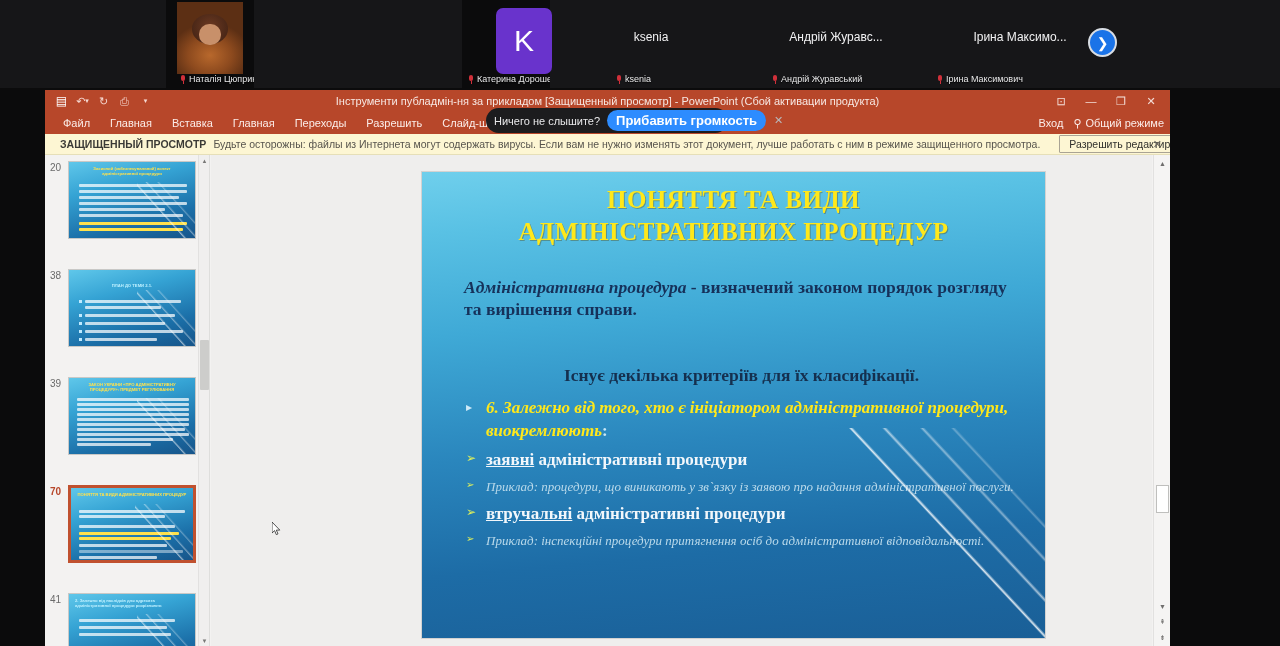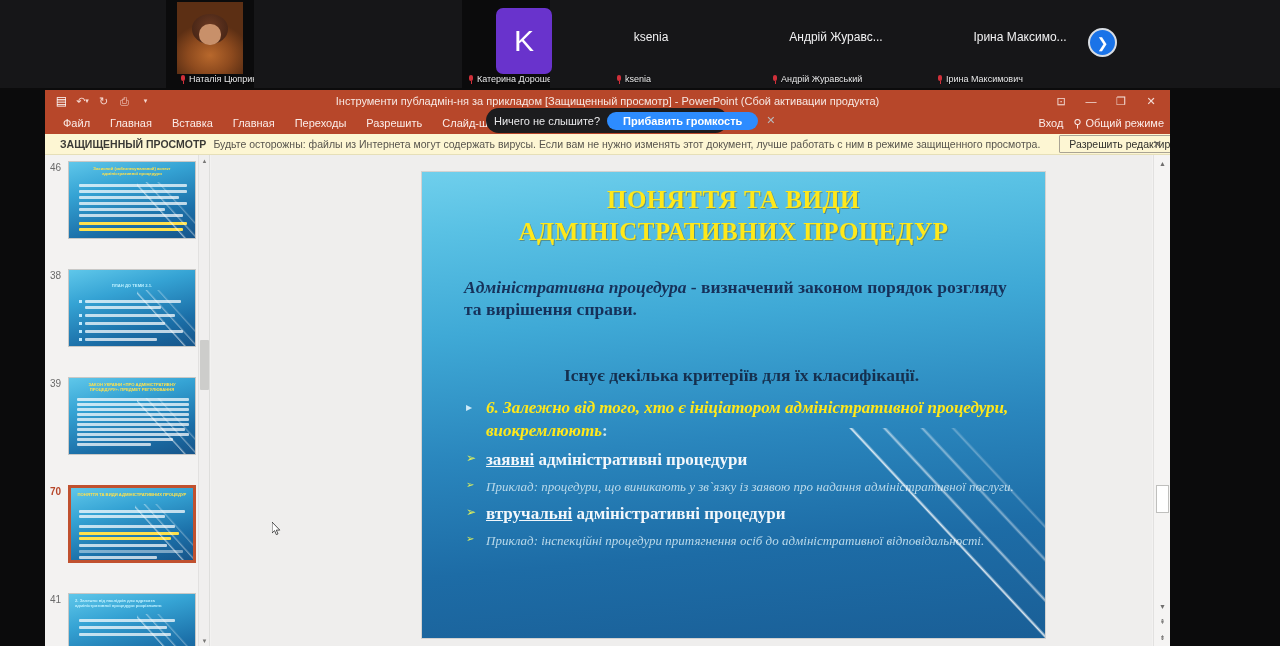--- a/index.html
+++ b/index.html
@@ -165,22 +165,22 @@
 
   
   .toast {
     position:absolute; left:441px; top:18px; width:242px; height:25px;
     background:#1c1c1e; border-radius:13px;
     display:flex; align-items:center; padding:0 8px; gap:7px;
     z-index:40;
   }
   .toast .t-text { font-size:11px; color:#e8e8ea; white-space:nowrap; }
   .toast .t-btn {
-    background:#2d8cff; color:#fff; font-size:11px; font-weight:bold;
-    border-radius:11px; padding:3px 16px; white-space:nowrap;
+    background:#2d8cff; color:#fff; font-size:13px; font-weight:bold;
+    border-radius:11px; padding:3px 9px; white-space:nowrap;
   }
   .toast .t-x { color:#b9b9bc; font-size:11px; margin-left:1px; }
 
   
   .protbar {
     position:relative; height:21px; background:#fdf6d3;
     border-bottom:1px solid #e6dfb8;
     display:flex; align-items:center; padding-left:8px; gap:7px;
   }
   .shield {
@@ -426,21 +426,21 @@
       <span class="prot-msg">Будьте осторожны: файлы из Интернета могут содержать вирусы. Если вам не нужно изменять этот документ, лучше работать с ним в режиме защищенного просмотра.</span>
       <span class="prot-btn">Разрешить редактирование</span>
       <span class="prot-x">✕</span>
     </div>
 
     <div class="ppt-body">
 
       <div class="thumbs">
 
         <div class="thumb-row" style="top:6px;">
-          <div class="thumb-num">46</div>
+          <div class="thumb-num">20</div>
           <div class="thumb">
             <div class="th-title">Захисний (забезпечувальний) аспект адміністративної процедури</div>
             <div class="th-line" style="left:10px;width:108px;top:22px;"></div>
             <div class="th-line" style="left:10px;width:108px;top:28px;"></div>
             <div class="th-line" style="left:10px;width:100px;top:34px;"></div>
             <div class="th-line" style="left:10px;width:108px;top:40px;"></div>
             <div class="th-line" style="left:10px;width:86px;top:46px;"></div>
             <div class="th-line" style="left:10px;width:104px;top:52px;"></div>
             <div class="th-line" style="left:10px;width:108px;top:60px;background:#ffe14d;"></div>
             <div class="th-line" style="left:10px;width:104px;top:66px;background:#ffe14d;"></div>

